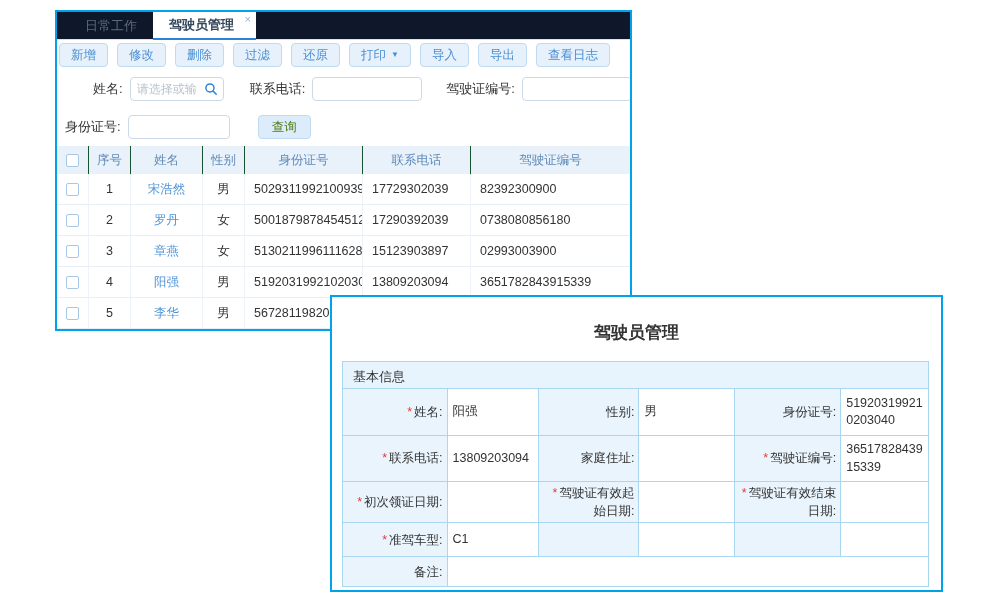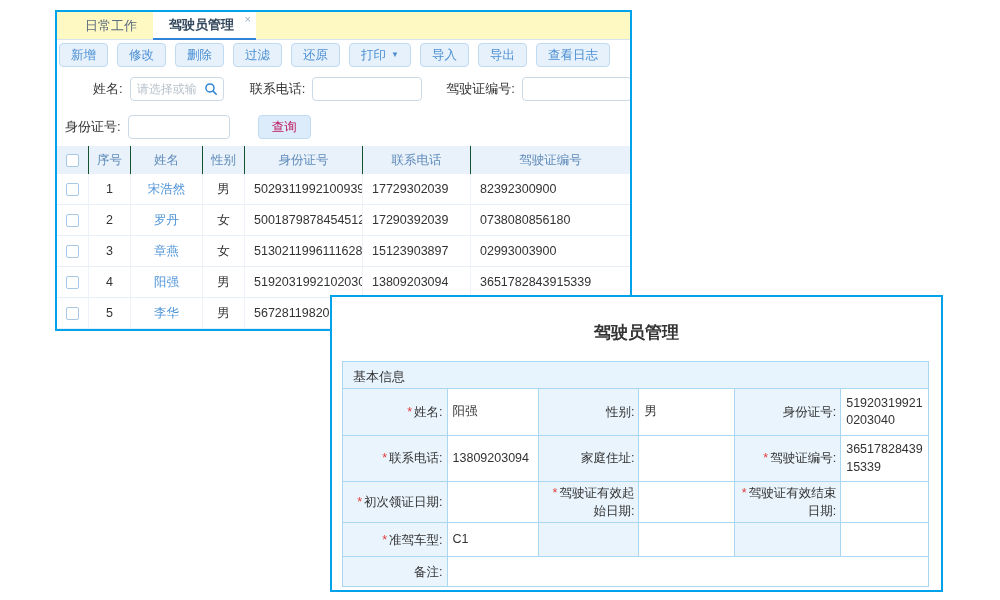--- a/index.html
+++ b/index.html
@@ -2,21 +2,21 @@
 <html><head>
 <meta charset="utf-8">
 <style>
   * { margin:0; padding:0; box-sizing:border-box; }
   html,body { width:1000px; height:600px; background:#ffffff;
     font-family:"Liberation Sans","DejaVu Sans",sans-serif; position:relative; overflow:hidden; }
 
   
   .list-window { position:absolute; left:55px; top:10px; width:577px; height:321px;
     border:2px solid #00a2e9; background:#fff; overflow:hidden; z-index:1; }
-  .tabbar { height:28px; background:#fef9c3; display:flex; align-items:stretch;
+  .tabbar { height:28px; background:#0f172a; display:flex; align-items:stretch;
     padding-left:12px; box-shadow:inset 0 -1px #d8e3ee; }
   .tab { padding:0 16px; display:flex; align-items:center; font-size:13px; color:#5a6b7d; cursor:pointer; }
   .tab.active { background:#fff; color:#33475c; font-weight:bold;
     border-bottom:2px solid #2f83d6; position:relative; padding-right:22px; }
   .tab-close { position:absolute; top:1px; right:5px; font-size:11px; color:#9fb2c4; font-weight:normal; }
   .toolbar { height:30px; padding:3px 2px; display:flex; align-items:center; gap:9px; }
   .tbtn { height:24px; padding:0 11px; background:#e7f1fb; border:1px solid #c0daf1;
     border-radius:4px; color:#4a8fd3; font-size:12.5px; display:inline-flex;
     align-items:center; gap:5px; cursor:pointer; white-space:nowrap; }
   .caret { font-size:8px; line-height:1; }
@@ -24,21 +24,21 @@
   .srow1 { margin:6px 0 0 0; padding-left:36px; }
   .srow2 { margin:12px 0 6px 0; padding-left:8px; }
   .slabel { font-size:13px; color:#333; white-space:nowrap; }
   .iwrap { position:relative; display:inline-flex; margin-left:7px; }
   .sinput { height:24px; border:1px solid #ccd9e6; border-radius:4px; font-size:12px;
     padding:0 6px; color:#333; outline:none; }
   .sinput::placeholder { color:#b9c2cc; }
   .iwrap svg { position:absolute; right:6px; top:5px; }
   .gap1 { margin-left:26px; } .gap2 { margin-left:24px; }
   .query-btn { height:24px; padding:0 13px; background:#ddecfa; border:1px solid #c0daf1;
-    border-radius:4px; color:#be185d; font-size:12.5px; margin-left:28px; cursor:pointer; }
+    border-radius:4px; color:#4d7c0f; font-size:12.5px; margin-left:28px; cursor:pointer; }
   .grid { display:grid; grid-template-columns:32px 42px 72px 42px 118px 108px 1fr; margin-top:6px; }
   .hcell { background:#e9f2fb; color:#5e8ab8; font-size:12.5px; height:28px;
     display:flex; align-items:center; justify-content:center; border-right:1px solid #14532d; }
   .hcell.last { border-right:none; }
   .bcell { height:31px; display:flex; align-items:center; justify-content:center;
     font-size:12.5px; color:#333; border-bottom:1px solid #e7eef6; border-right:1px solid #eef3f9;
     background:#fff; overflow:hidden; white-space:nowrap; }
   .bcell.left { justify-content:flex-start; padding-left:9px; }
   .bcell.last { border-right:none; }
   .name-link { color:#4f94d8; cursor:pointer; }

